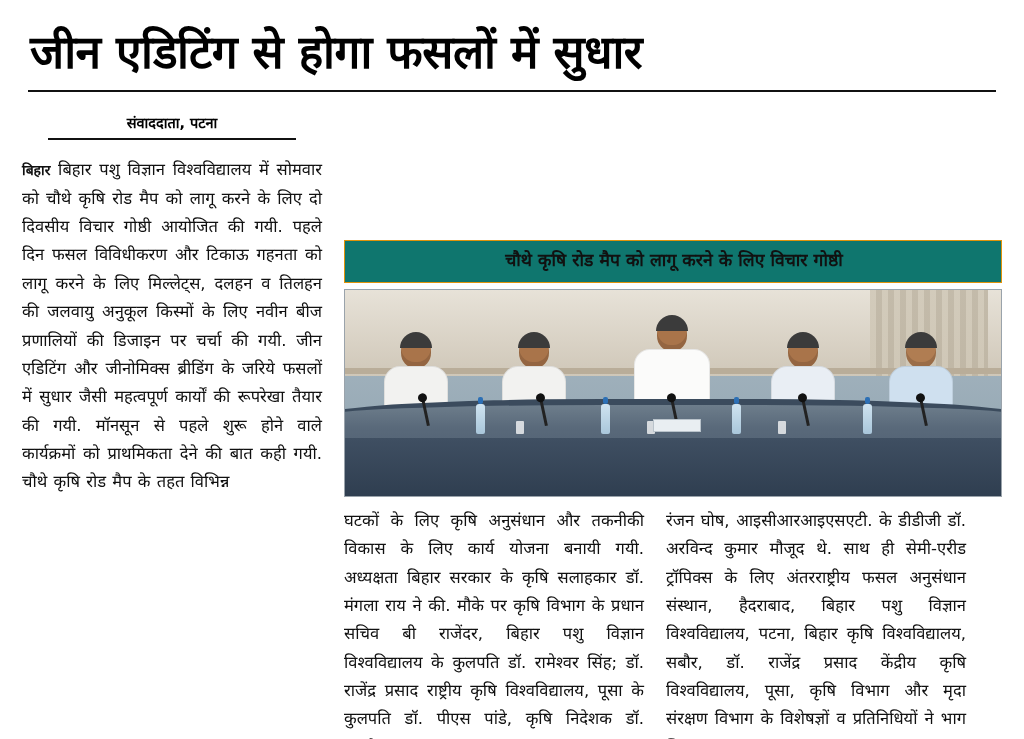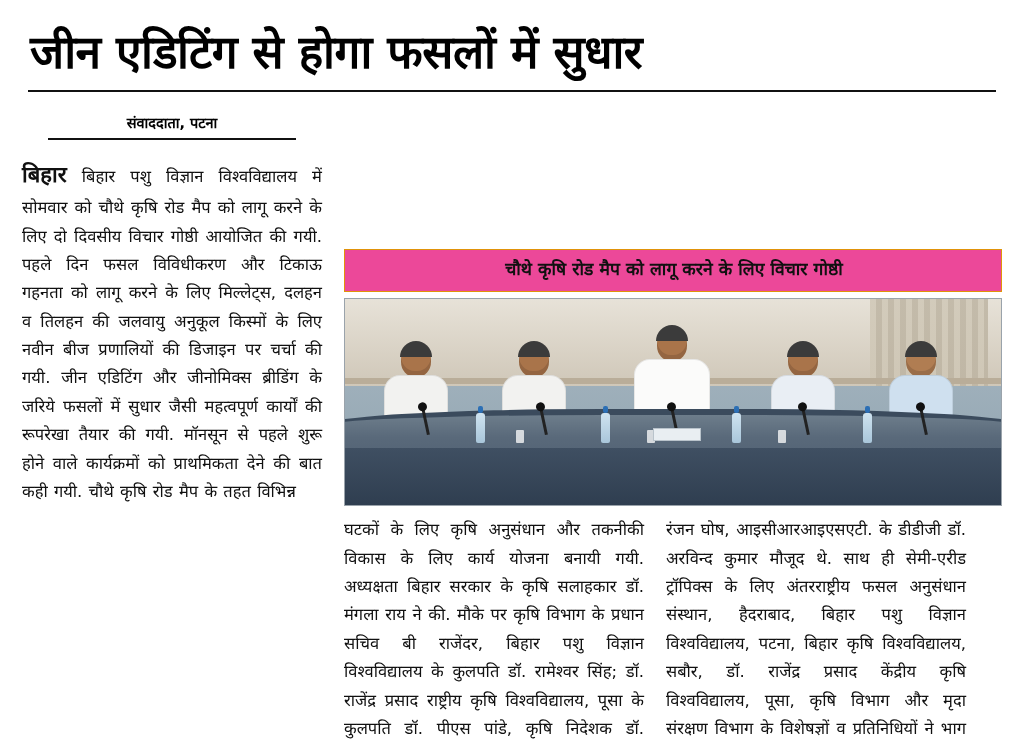--- a/index.html
+++ b/index.html
@@ -71,31 +71,31 @@
     font-family: "DejaVu Sans", sans-serif;
     font-size: 16.5px;
     line-height: 1.72;
     text-align: justify;
     text-justify: inter-word;
     color: #101010;
     word-spacing: 1px;
   }
   .body-text .lead {
     font-weight: 700;
-    font-size: 22px;
+    font-size: 14px;
   }
 
   
   .right-top {
     flex: 1 1 auto;
     min-width: 0;
   }
 
   .caption-bar {
-    background: #ec4899;
+    background: #0f766e;
     color: #111;
     font-family: "DejaVu Sans", sans-serif;
     font-weight: 700;
     font-size: 17.5px;
     line-height: 1.25;
     padding: 9px 10px 10px 12px;
     text-align: center;
     white-space: nowrap;
     border: 1px solid #e0930a;
     box-sizing: border-box;

